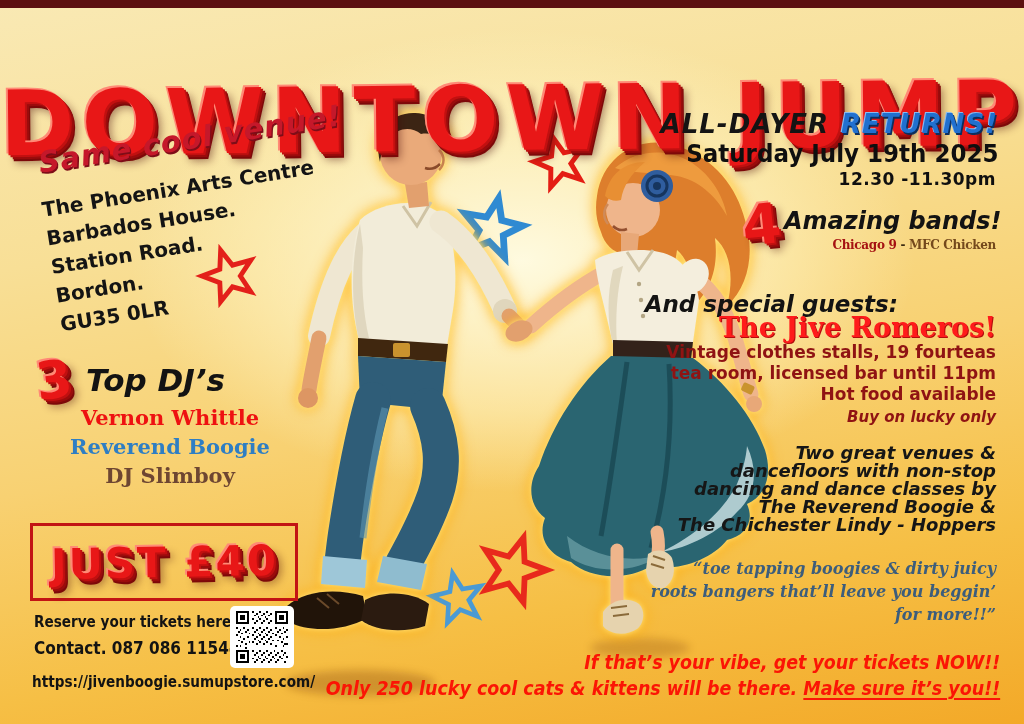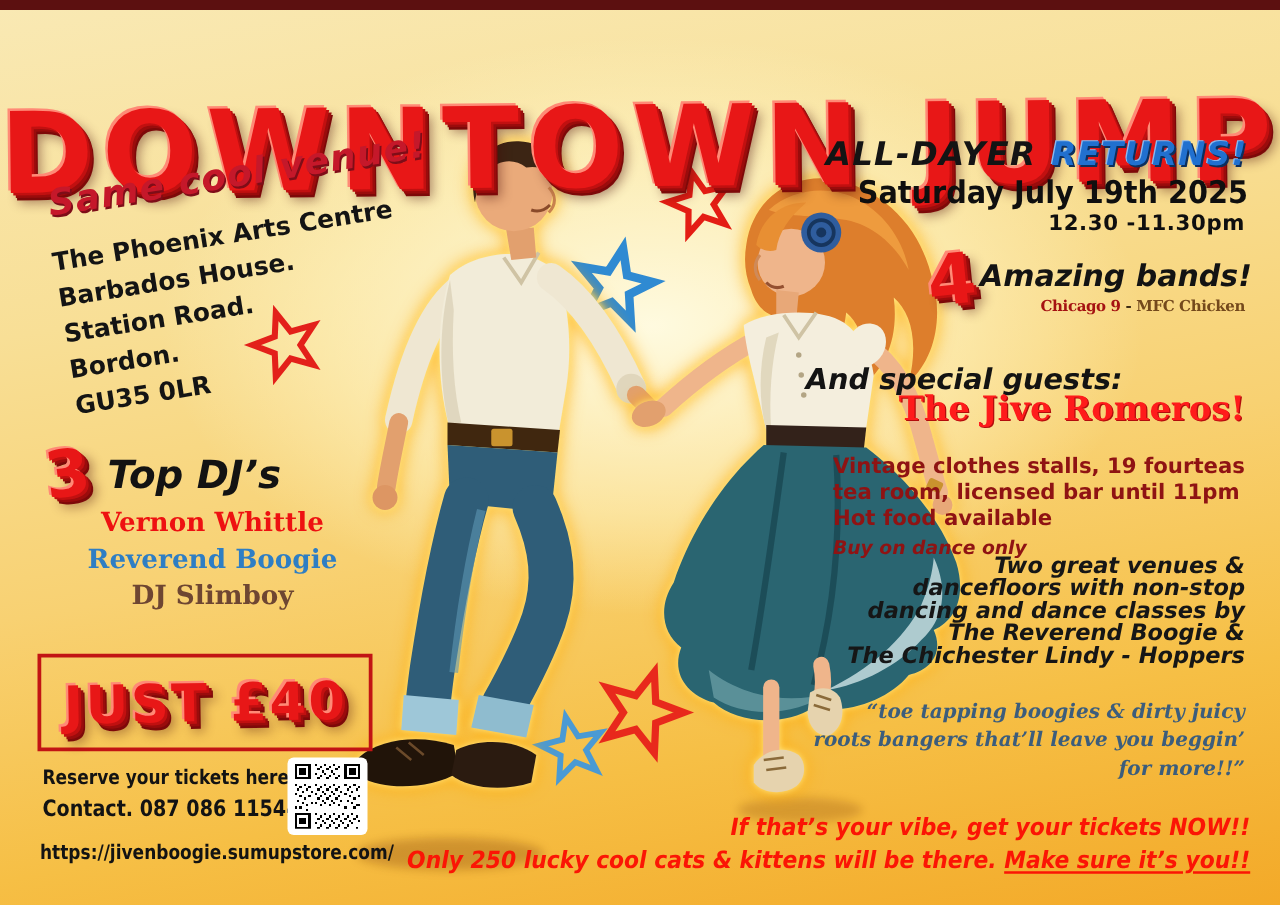--- a/index.html
+++ b/index.html
@@ -30,21 +30,21 @@
 
   .bands-count{top:192px;left:742px;font-size:56px;font-weight:bold;transform:rotate(-6deg);}
   .bands-heading{top:207px;left:784px;font-style:italic;font-weight:bold;font-size:24px;color:#131313;}
   .serifb{font-family:"DejaVu Serif","Liberation Serif",serif;font-weight:bold;}
   .bands-line1{top:238px;right:28px;font-size:12px;letter-spacing:-.3px;}
   .band1{color:#a51212;} .band-sep{color:#3a2a12;} .band2{color:#74491c;}
   .bands-line2{top:258px;right:28px;font-size:15.5px;color:#3a678e;letter-spacing:-.3px;}
   .guests-label{top:291px;right:126px;font-style:italic;font-weight:bold;font-size:23px;color:#131313;}
   .guests-name{top:312px;right:28px;font-size:27px;color:#ff1b1b;text-shadow:1px 1px 0 #b30d0d;}
 
-  .amenities{top:363px;right:28px;text-align:left;color:#8f1313;font-weight:bold;font-size:17px;line-height:21px;}
+  .amenities{top:342px;right:28px;text-align:right;color:#8f1313;font-weight:bold;font-size:17px;line-height:21px;}
   .amenities .note{font-style:italic;font-size:15px;margin-top:2px;}
   .venues{top:444px;right:28px;text-align:right;font-style:italic;font-weight:bold;font-size:18px;line-height:18px;color:#161616;}
   .quote{top:557px;right:28px;text-align:right;font-family:"DejaVu Serif","Liberation Serif",serif;
     font-style:italic;font-weight:bold;font-size:16px;line-height:23px;color:#3c5d7c;}
   .cta{top:649px;right:24px;text-align:right;font-style:italic;font-weight:bold;font-size:19px;line-height:26px;
     color:#fb1505;transform:scaleX(.92);transform-origin:right center;}
   .cta .underline{text-decoration:underline;text-decoration-thickness:2px;text-underline-offset:3px;}
 
   .venue-heading{top:146px;left:36px;transform:rotate(-9deg);transform-origin:left top;
     font-style:italic;font-weight:bold;font-size:29px;color:#c5182a;letter-spacing:1px;
@@ -177,21 +177,21 @@
   <div class="abs bands-line1 serifb">
     <span class="band1">Chicago 9</span><span class="band-sep"> - </span><span class="band2">MFC Chicken</span>
   </div>
   <div class="abs guests-label">And special guests:</div>
   <div class="abs guests-name serifb">The Jive Romeros!</div>
 
   <div class="abs amenities">
     <div>Vintage clothes stalls, 19 fourteas</div>
     <div>tea room, licensed bar until 11pm</div>
     <div>Hot food available</div>
-    <div class="note">Buy on dance only</div>
+    <div class="note">Buy on lucky only</div>
   </div>
 
   <div class="abs venues">
     <div>Two great venues &amp;</div>
     <div>dancefloors with non-stop</div>
     <div>dancing and dance classes by</div>
     <div>The Reverend Boogie &amp;</div>
     <div>The Chichester Lindy - Hoppers</div>
   </div>
 

